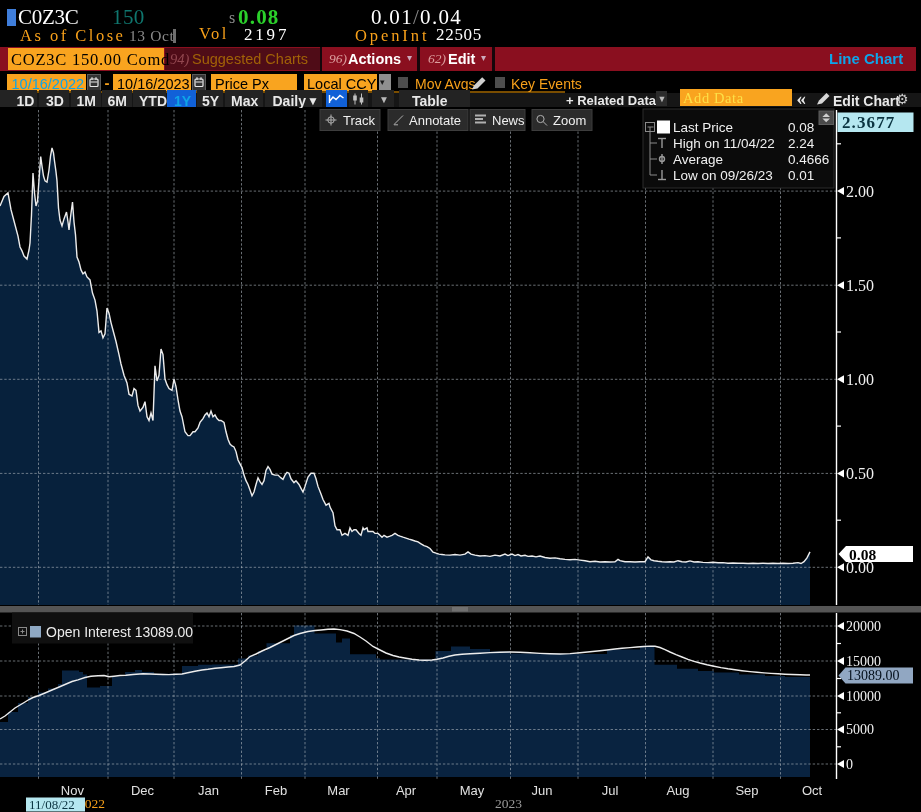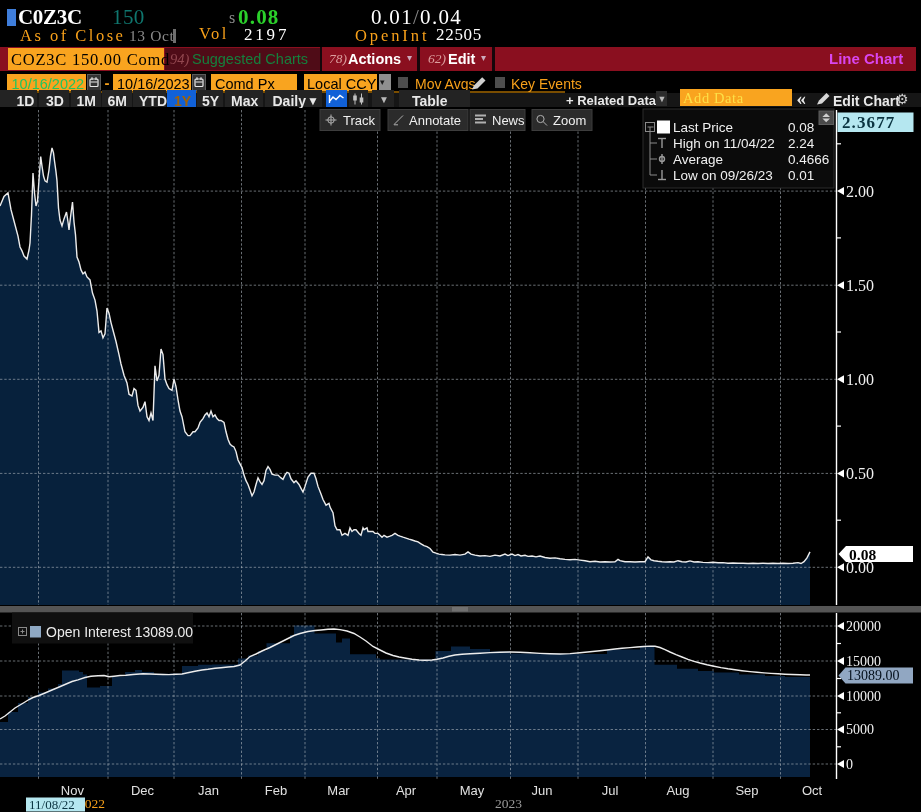--- a/index.html
+++ b/index.html
@@ -11,76 +11,76 @@
 .lg text{font:13.5px "Liberation Sans";fill:#f0f0f0}
 .bt text{font:13px "Liberation Sans";fill:#f0f0f0}
 .b22{font:13.5px "Liberation Serif";fill:#f7a01a}
 .b23{font:13.5px "Liberation Serif";fill:#9a9a9a}
 .r5t{top:92.5px;font-size:14px;font-weight:bold;color:#e8e8e8}
 .gd{stroke:#a9b1b9;stroke-opacity:0.62;stroke-width:1;stroke-dasharray:2.4 1.9}
 </style></head>
 <body>
 
 <div class="abs" style="left:7px;top:8.5px;width:8.5px;height:17px;background:#3f7edb"></div>
-<span class="abs ser" style="left:18px;top:4.5px;font-size:21px;font-weight:bold;letter-spacing:-0.3px;color:#fff">C0Z3C</span>
+<span class="abs ser" style="left:18px;top:4.5px;font-size:21px;font-weight:normal;letter-spacing:-0.3px;color:#fff">C0Z3C</span>
 <span class="abs ser" style="left:112px;top:4.5px;font-size:21px;letter-spacing:.4px;color:#0f766e">150</span>
 <span class="abs ser" style="left:229px;top:9px;font-size:16px;color:#8a8a8a">s</span>
 <span class="abs ser" style="left:238px;top:4.5px;font-size:21px;font-weight:bold;letter-spacing:1.2px;color:#2bd02b">0.08</span>
 <span class="abs ser" style="left:371px;top:4.5px;font-size:21px;letter-spacing:1.3px;color:#fff">0.01<span style="color:#8a8a8a">/</span>0.04</span>
 
 <span class="abs ser" style="left:20px;top:25.7px;font-size:16.5px;letter-spacing:2.5px;color:#f7a01a">As of Close</span>
 <span class="abs ser" style="left:129px;top:26.5px;font-size:15.5px;letter-spacing:.6px;color:#8a8a8a">13 Oct</span>
 <div class="abs" style="left:172.5px;top:29px;width:3px;height:14px;background:#6e6e6e"></div>
 <span class="abs ser" style="left:199px;top:24px;font-size:16.5px;letter-spacing:2.3px;color:#f7a01a">Vol</span>
 <span class="abs ser" style="left:244px;top:25.2px;font-size:17px;letter-spacing:2.8px;color:#fff">2197</span>
 <span class="abs ser" style="left:355px;top:25.7px;font-size:16.5px;letter-spacing:2.9px;color:#f7a01a">OpenInt</span>
 <span class="abs ser" style="left:436px;top:25.2px;font-size:17px;letter-spacing:.7px;color:#fff">22505</span>
 
 <div class="abs" style="left:0;top:47px;width:916px;height:24px;background:#8a0f1f"></div>
 <div class="abs" style="left:165px;top:48px;width:155px;height:22px;background:#4f0c17"></div>
 <span class="abs ser" style="left:170px;top:51px;font-size:14.5px;font-style:italic;color:#92474f">94)</span>
-<span class="abs" style="left:192px;top:51px;font-size:14.5px;color:#15803d">Suggested Charts</span>
+<span class="abs" style="left:192px;top:51px;font-size:14.5px;color:#a16207">Suggested Charts</span>
 <div class="abs" style="left:320px;top:47px;width:2px;height:24px;background:#14060a"></div>
-<span class="abs ser" style="left:329px;top:50.5px;font-size:13.5px;font-style:italic;color:#dc9e9e">78)</span>
+<span class="abs ser" style="left:329px;top:50.5px;font-size:13.5px;font-style:italic;color:#dc9e9e">96)</span>
 <span class="abs" style="left:348px;top:50.5px;font-size:14.5px;font-weight:bold;color:#fff">Actions</span>
 <span class="abs" style="left:407px;top:52px;font-size:10px;color:#cab">▾</span>
 <div class="abs" style="left:417px;top:47px;width:3px;height:24px;background:#14060a"></div>
 <span class="abs ser" style="left:428px;top:50.5px;font-size:13.5px;font-style:italic;color:#dc9e9e">62)</span>
 <span class="abs" style="left:448px;top:50.5px;font-size:14.5px;font-weight:bold;color:#fff">Edit</span>
 <span class="abs" style="left:481px;top:52px;font-size:10px;color:#cab">▾</span>
 <div class="abs" style="left:492px;top:47px;width:3px;height:24px;background:#14060a"></div>
-<span class="abs" style="left:829px;top:49.5px;font-size:15px;font-weight:bold;color:#d946ef">Line Chart</span>
+<span class="abs" style="left:829px;top:49.5px;font-size:15px;font-weight:bold;color:#0ea5e9">Line Chart</span>
 
 <div class="abs" style="left:8px;top:47.5px;width:156px;height:22.5px;background:#f9a41f"></div>
 <span class="abs ser" style="left:11px;top:49.5px;font-size:16.5px;letter-spacing:.75px;color:#000">COZ3C 150.00 Comd</span>
 
 <div class="abs" style="left:0;top:91px;width:565px;height:1.5px;background:#7a4d00"></div>
 <div class="abs" style="left:7px;top:74px;width:79px;height:17px;background:#f9a41f"></div>
-<span class="abs" style="left:11.5px;top:75.5px;font-size:14.5px;color:#22c55e">10/16/2022</span>
+<span class="abs" style="left:11.5px;top:75.5px;font-size:14.5px;color:#0ea5e9">10/16/2022</span>
 <svg class="abs" style="left:87px;top:74px" width="14" height="17">
     <rect x="0" y="0" width="14" height="17" fill="#343434"></rect>
     <rect x="0.5" y="0.5" width="13" height="16" fill="none" stroke="#5a5a5a"></rect>
     <rect x="3" y="5" width="8" height="7.5" rx="1" fill="none" stroke="#e8e8e8" stroke-width="1.2"></rect>
     <line x1="5" y1="3.2" x2="5" y2="6" stroke="#e8e8e8" stroke-width="1.2"></line>
     <line x1="9" y1="3.2" x2="9" y2="6" stroke="#e8e8e8" stroke-width="1.2"></line>
     <line x1="3.5" y1="8" x2="10.5" y2="8" stroke="#e8e8e8"></line>
   </svg>
 <span class="abs" style="left:104.5px;top:73.5px;font-size:15px;font-weight:bold;color:#f7a01a">-</span>
 <div class="abs" style="left:113px;top:74px;width:78px;height:17px;background:#f9a41f"></div>
 <span class="abs" style="left:117px;top:75.5px;font-size:14.5px;color:#000">10/16/2023</span>
 <svg class="abs" style="left:192px;top:74px" width="14" height="17">
     <rect x="0" y="0" width="14" height="17" fill="#343434"></rect>
     <rect x="0.5" y="0.5" width="13" height="16" fill="none" stroke="#5a5a5a"></rect>
     <rect x="3" y="5" width="8" height="7.5" rx="1" fill="none" stroke="#e8e8e8" stroke-width="1.2"></rect>
     <line x1="5" y1="3.2" x2="5" y2="6" stroke="#e8e8e8" stroke-width="1.2"></line>
     <line x1="9" y1="3.2" x2="9" y2="6" stroke="#e8e8e8" stroke-width="1.2"></line>
     <line x1="3.5" y1="8" x2="10.5" y2="8" stroke="#e8e8e8"></line>
   </svg>
 <div class="abs" style="left:211px;top:74px;width:86px;height:17px;background:#f9a41f"></div>
-<span class="abs" style="left:215px;top:75.5px;font-size:14.5px;color:#000">Comd Px</span>
+<span class="abs" style="left:215px;top:75.5px;font-size:14.5px;color:#000">Price Px</span>
 <div class="abs" style="left:304px;top:74px;width:73px;height:17px;background:#f9a41f"></div>
 <span class="abs" style="left:307px;top:75.5px;font-size:14.5px;color:#000">Local CCY</span>
 <div class="abs" style="left:378.5px;top:74px;width:12px;height:17px;background:#8f8f8f"></div>
 <span class="abs" style="left:380px;top:77px;font-size:9px;color:#1a1a1a">▾</span>
 <div class="abs" style="left:397.5px;top:77px;width:10.5px;height:10.5px;background:#4d4d4d"></div>
 <span class="abs" style="left:415px;top:75.5px;font-size:14px;color:#f7a01a">Mov Avgs</span>
 <svg class="abs" style="left:472px;top:75.5px" width="15" height="14">
     <path d="M0,13.5 L2.2,9.3 L10.2,1.2 L13.5,4.5 L5.5,12.5 Z" fill="#cfcfcf"></path>
   </svg>
 <div class="abs" style="left:494.5px;top:77px;width:10.5px;height:10.5px;background:#4d4d4d"></div>
@@ -94,21 +94,21 @@
 <div class="abs" style="left:133px;top:90px;width:32.5px;height:16.5px;background:#232323"></div>
 <div class="abs" style="left:196.5px;top:90px;width:26.5px;height:16.5px;background:#232323"></div>
 <div class="abs" style="left:225px;top:90px;width:38px;height:16.5px;background:#232323"></div>
 <div class="abs" style="left:265px;top:90px;width:57px;height:16.5px;background:#232323"></div>
 <span class="abs r5t" style="left:16.5px">1D</span>
 <span class="abs r5t" style="left:46px">3D</span>
 <span class="abs r5t" style="left:76.5px">1M</span>
 <span class="abs r5t" style="left:107.5px">6M</span>
 <span class="abs r5t" style="left:139px">YTD</span>
 <div class="abs" style="left:167px;top:90px;width:28.5px;height:17px;background:#1161d8"></div>
-<span class="abs r5t" style="left:174px;color:#a16207">1Y</span>
+<span class="abs r5t" style="left:174px;color:#0ea5e9">1Y</span>
 <span class="abs r5t" style="left:202px">5Y</span>
 <span class="abs r5t" style="left:231px">Max</span>
 <span class="abs r5t" style="left:272.5px">Daily</span>
 <span class="abs" style="left:307px;top:93.5px;font-size:12px;color:#e8e8e8">▼</span>
 <div class="abs" style="left:326px;top:90px;width:20.5px;height:16.5px;background:#1161d8"></div>
 <svg class="abs" style="left:328px;top:93px" width="17" height="11">
     <polyline points="1.5,10 1.5,2 1.5,8.5 5,4 8,6.5 12,2.5 15.5,5" fill="none" stroke="#fff" stroke-width="1.4"></polyline>
   </svg>
 <div class="abs" style="left:348.5px;top:90px;width:19px;height:16.5px;background:#232323"></div>
 <svg class="abs" style="left:351px;top:92.5px" width="15" height="12">

